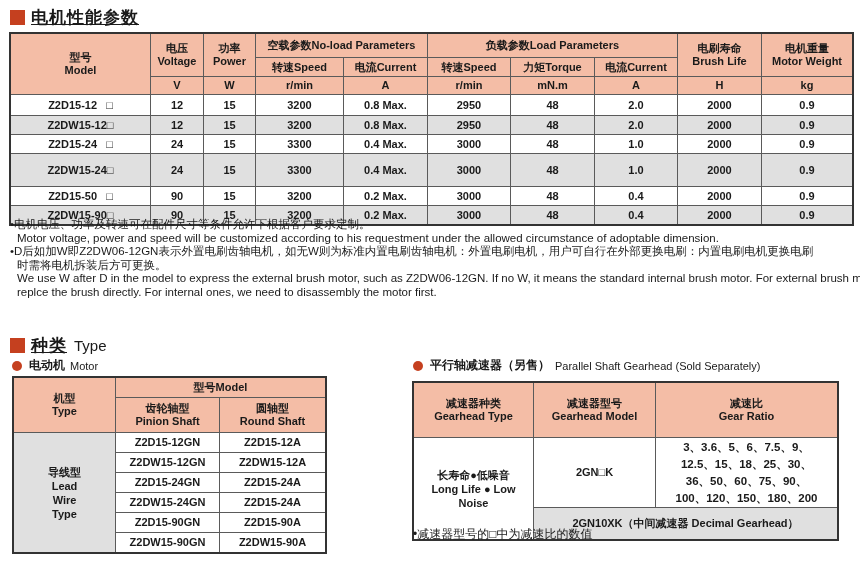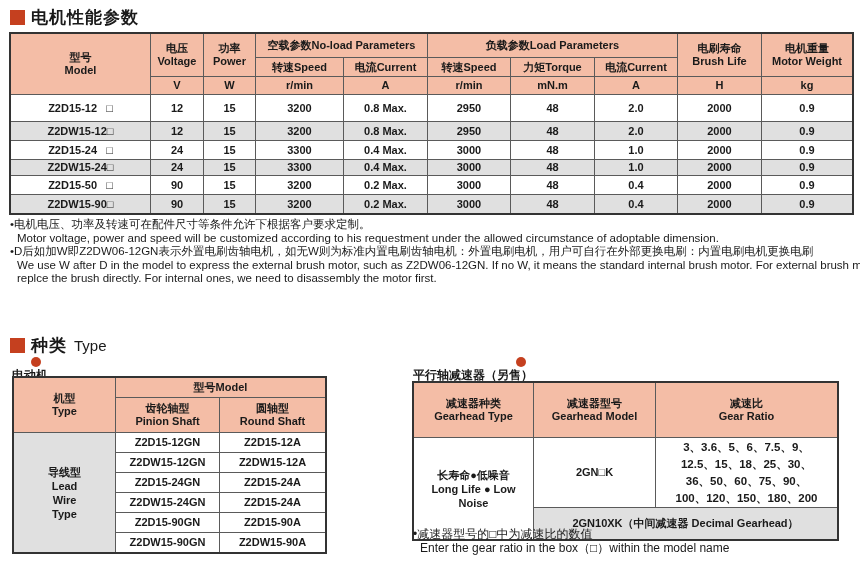--- a/index.html
+++ b/index.html
@@ -2,24 +2,24 @@
 <html><head>
 <meta charset="utf-8">
 <style>
   html,body{margin:0;padding:0;background:#fff;}
   #page{position:relative;width:860px;height:565px;background:#fff;overflow:hidden;
         font-family:"Liberation Sans","DejaVu Sans",sans-serif;color:#1a1a1a;}
 
   
   .sec-title{position:absolute;left:10px;display:flex;align-items:center;}
   .sq{width:15px;height:15px;background:#c5401f;margin-right:6px;flex:0 0 auto;}
-  .t-cn{font-size:17px;font-weight:bold;letter-spacing:1px;}
+  .t-cn{font-size:17px;font-weight:bold;letter-spacing:1px;text-decoration:underline;}
   .t-en{font-size:15px;margin-left:7px;}
 
-  .bullet-line{position:absolute;display:flex;align-items:flex-end;flex-direction:column;}
+  .bullet-line{position:absolute;display:flex;align-items:center;}
   .dot{width:10px;height:10px;border-radius:50%;background:#c5401f;margin-right:7px;flex:0 0 auto;}
   .b-cn{font-size:12px;font-weight:bold;}
   .b-en{font-size:11px;margin-left:5px;}
 
   
   table{border-collapse:collapse;table-layout:fixed;}
   td{border:1px solid #5a5a5a;text-align:center;vertical-align:middle;
      font-size:11px;font-weight:bold;padding:0;line-height:13px;overflow:hidden;}
   .outer{outline:2px solid #333;outline-offset:-1px;}
   .hd{background:#f4bda6;white-space:pre-line;}
@@ -88,21 +88,21 @@
       <td class="hd">V</td>
       <td class="hd">W</td>
       <td class="hd">r/min</td>
       <td class="hd">A</td>
       <td class="hd">r/min</td>
       <td class="hd">mN.m</td>
       <td class="hd">A</td>
       <td class="hd">H</td>
       <td class="hd">kg</td>
     </tr>
-    <tr style="height:27px">
+    <tr style="height:21px">
       <td class="model-cell">Z2D15-12   □</td>
       <td>12</td>
       <td>15</td>
       <td>3200</td>
       <td>0.8 Max.</td>
       <td>2950</td>
       <td>48</td>
       <td>2.0</td>
       <td>2000</td>
       <td>0.9</td>
@@ -124,21 +124,21 @@
       <td>24</td>
       <td>15</td>
       <td>3300</td>
       <td>0.4 Max.</td>
       <td>3000</td>
       <td>48</td>
       <td>1.0</td>
       <td>2000</td>
       <td>0.9</td>
     </tr>
-    <tr style="height:16px" class="gray">
+    <tr style="height:33px" class="gray">
       <td class="model-cell">Z2DW15-24□</td>
       <td>24</td>
       <td>15</td>
       <td>3300</td>
       <td>0.4 Max.</td>
       <td>3000</td>
       <td>48</td>
       <td>1.0</td>
       <td>2000</td>
       <td>0.9</td>
@@ -167,39 +167,41 @@
       <td>2000</td>
       <td>0.9</td>
     </tr>
   </tbody>
     </table>
 
   <div class="notes">
     <div>•电机电压、功率及转速可在配件尺寸等条件允许下根据客户要求定制。</div>
     <div class="indent">Motor voltage, power and speed will be customized according to his requestment under the allowed circumstance of adoptable dimension.</div>
     <div>•D后如加W即Z2DW06-12GN表示外置电刷齿轴电机，如无W则为标准内置电刷齿轴电机：外置电刷电机，用户可自行在外部更换电刷：内置电刷电机更换电刷</div>
+    <div class="indent">时需将电机拆装后方可更换。</div>
     <div class="indent">We use W after D in the model to express the external brush motor, such as Z2DW06-12GN. If no W, it means the standard internal brush motor. For external brush motor, you can</div>
     <div class="indent">replce the brush directly. For internal ones, we need to disassembly the motor first.</div>
   </div>
 
   <div class="sec-title" style="top:334px;">
     <span class="sq"></span>
     <span class="t-cn">种类</span>
     <span class="t-en">Type</span>
   </div>
 
   <div class="bullet-line" style="left:12px;top:357px;">
     <span class="dot"></span>
     <span class="b-cn">电动机</span>
     <span class="b-en">Motor</span>
   </div>
 
   <div class="bullet-line" style="left:413px;top:357px;">
     <span class="dot"></span>
     <span class="b-cn">平行轴减速器（另售）</span>
+    <span class="b-en">Parallel Shaft Gearhead (Sold Separately)</span>
   </div>
 
   <table id="motor-table" class="outer">
     <colgroup>
         <col style="width:102px">
         <col style="width:104px">
         <col style="width:106px">
       </colgroup>
     <tbody>
         <tr style="height:20px">
@@ -270,16 +272,15 @@
 100、120、150、180、200</td>
     </tr>
     <tr style="height:32px">
       <td class="gray" colspan="2">2GN10XK（中间减速器 Decimal Gearhead）</td>
     </tr>
   </tbody>
     </table>
 
   <div class="gear-note">
     <div>•减速器型号的□中为减速比的数值</div>
-    <div class="indent">Enter the gear ratio in the box（□）within the model name</div>
   </div>
 
 </div>
 
 </body></html>

